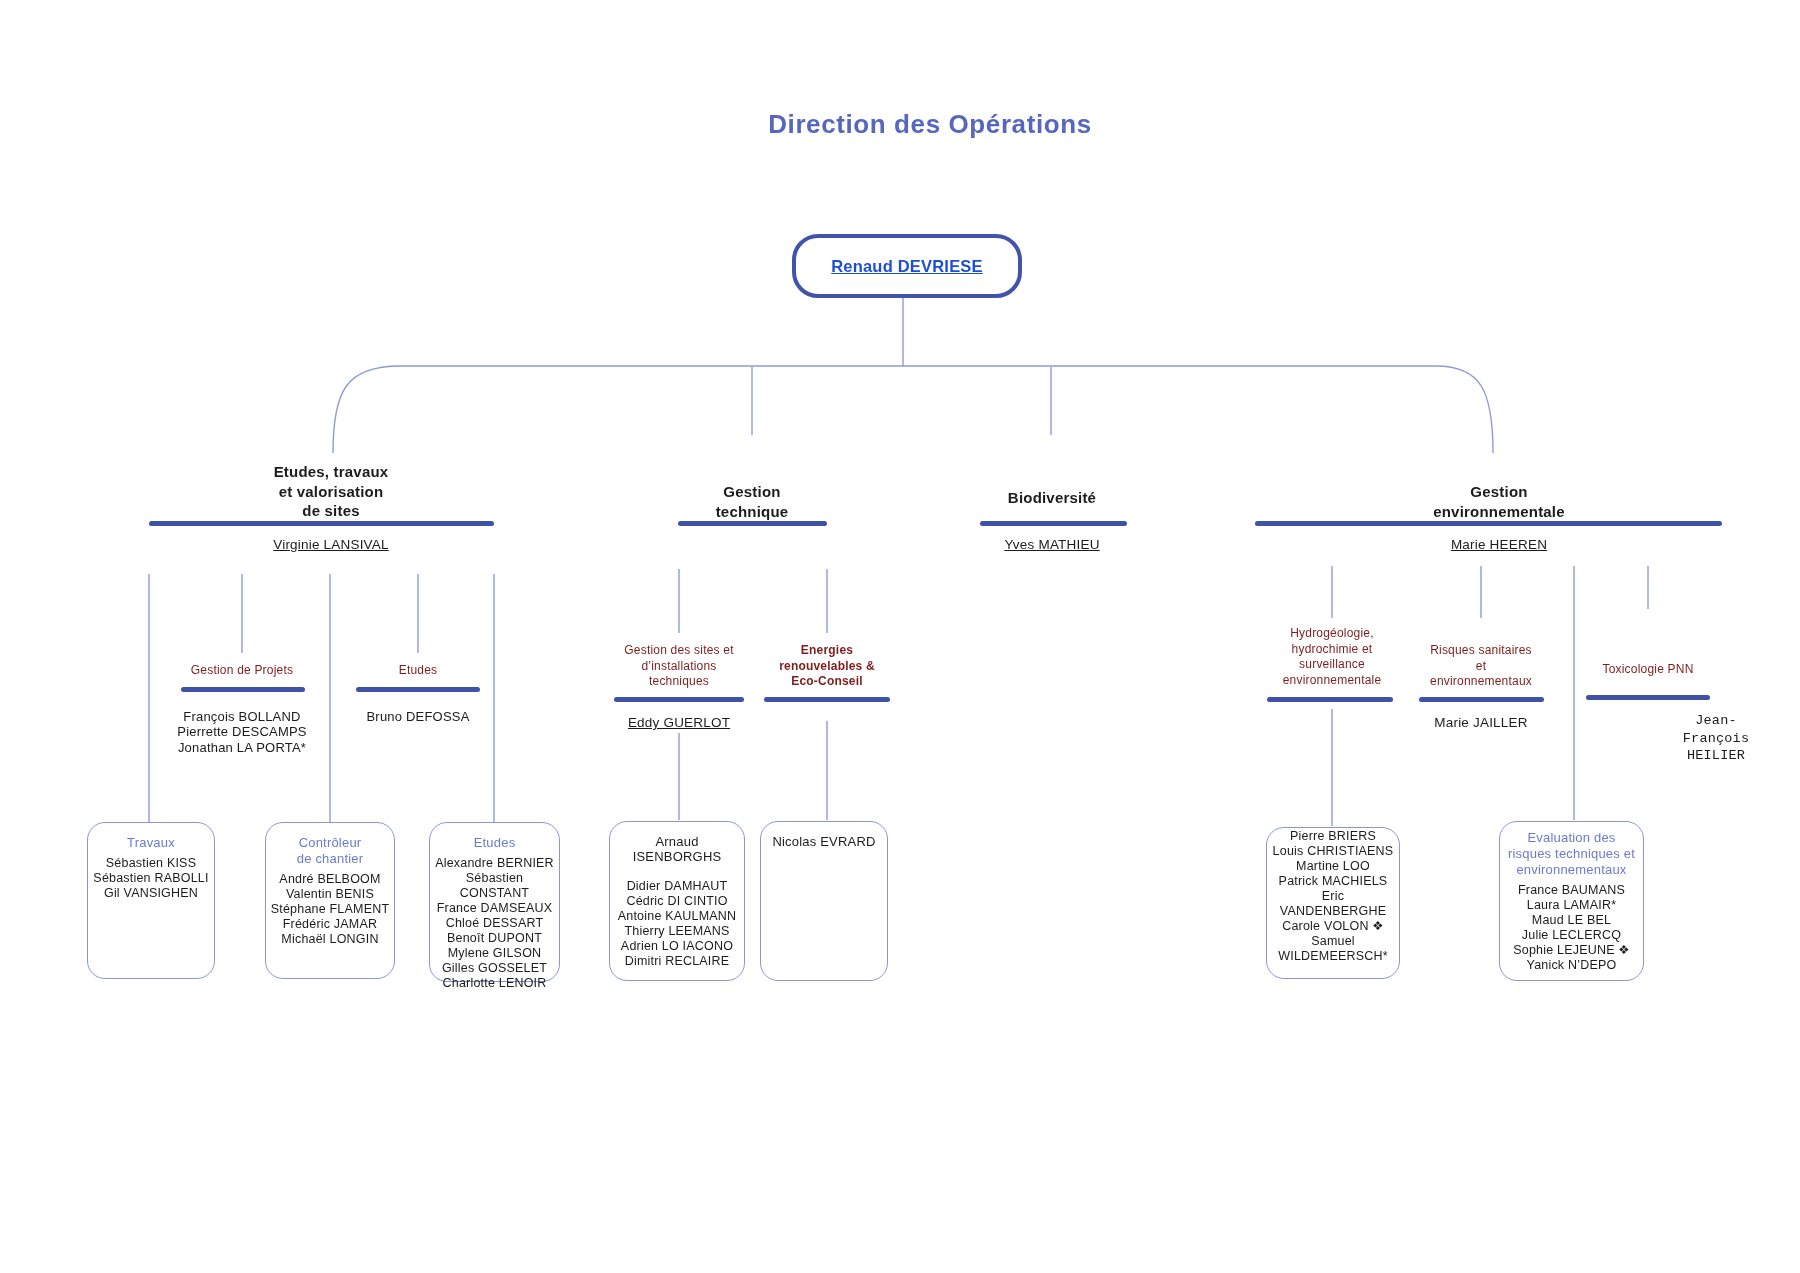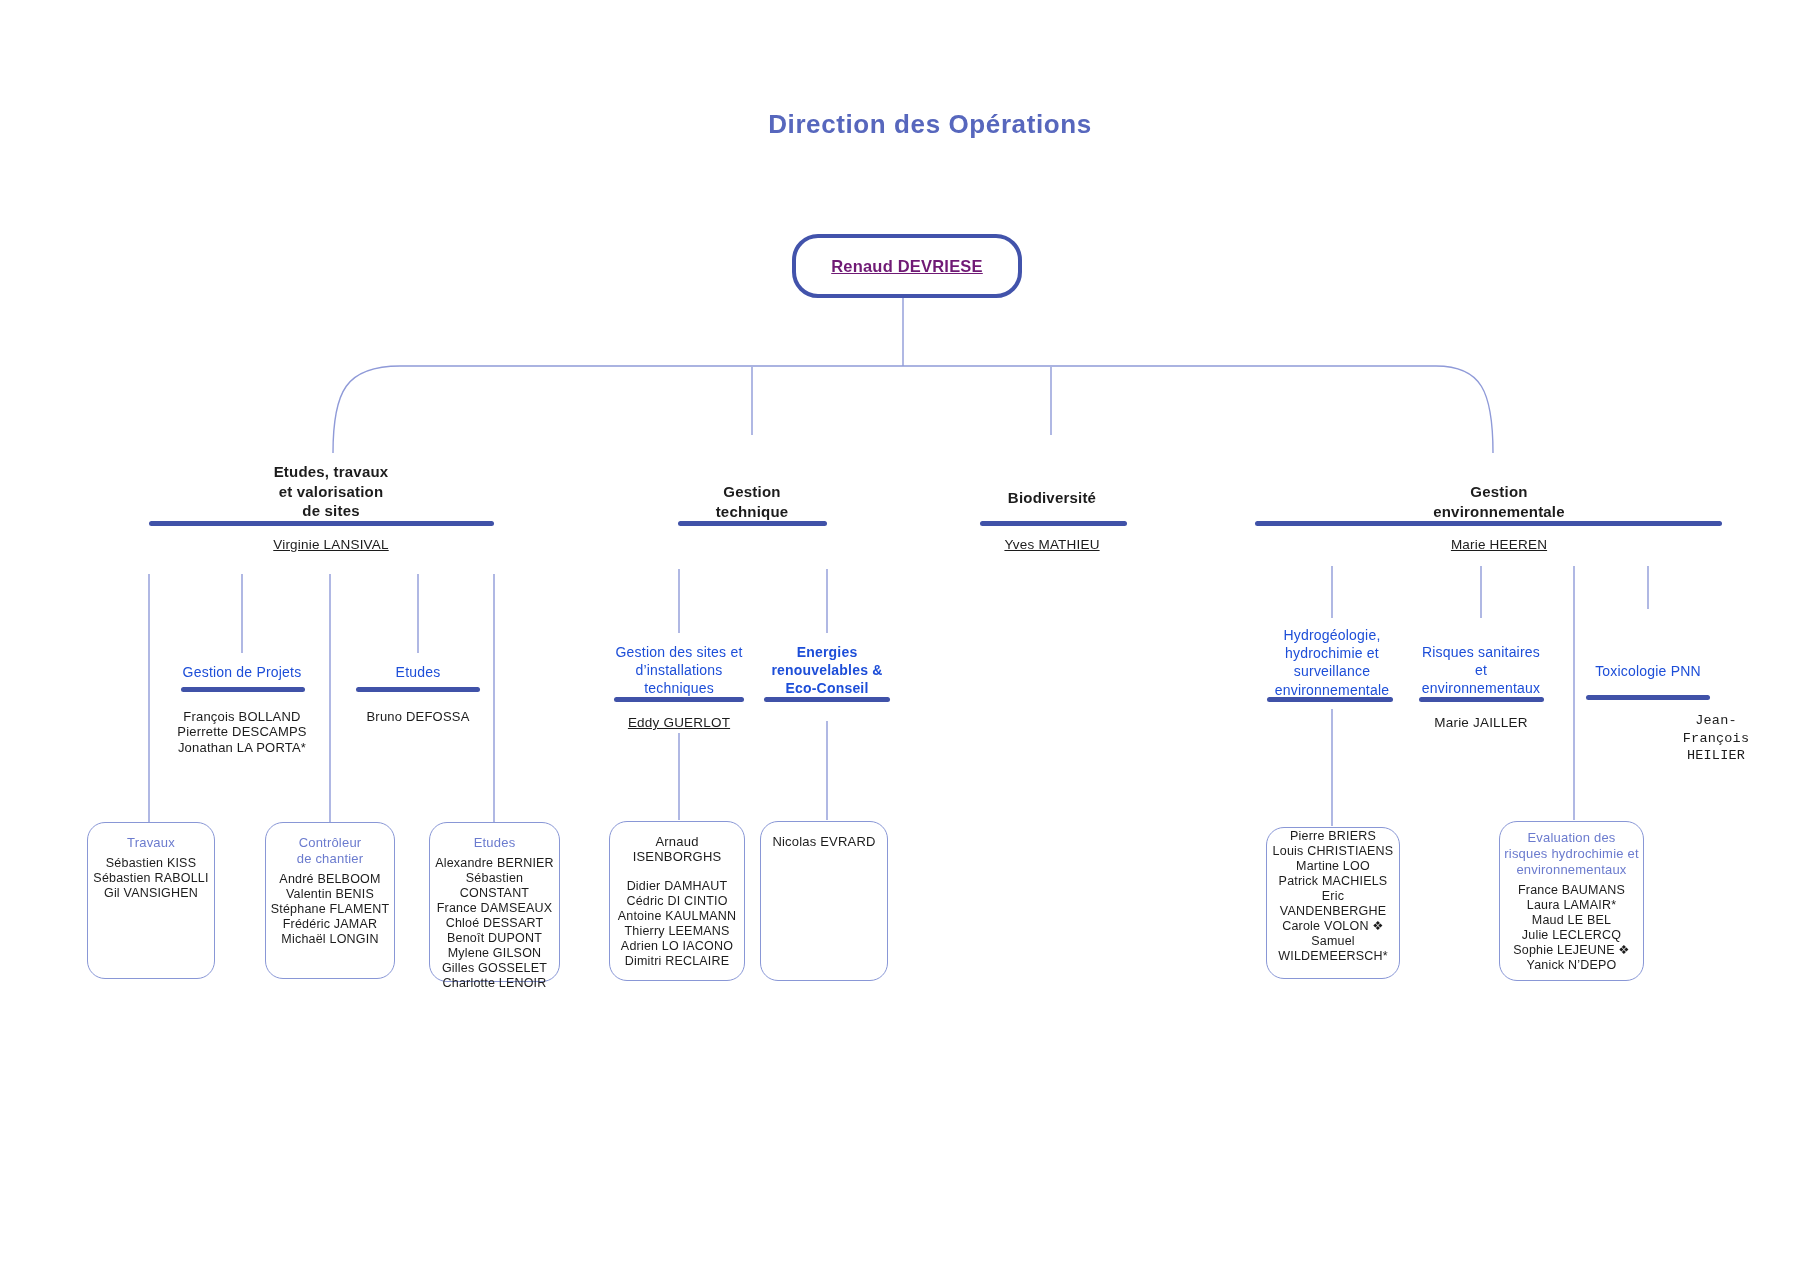--- a/index.html
+++ b/index.html
@@ -11,23 +11,23 @@
   .wires{position:absolute;left:0;top:0;}
   .wires path{stroke:#8f9ad8;stroke-width:1.4;fill:none;}
   .cx{position:absolute;transform:translateX(-50%);text-align:center;}
   .pre{white-space:pre-line;}
   .page-title{font-size:26px;font-weight:bold;color:#5767bd;letter-spacing:.6px;}
   .director-box{
     position:absolute;left:792px;top:213px;width:222px;height:56px;
     border:4px solid #4253ab;border-radius:26px;background:#fff;
     display:flex;align-items:center;justify-content:center;
   }
-  .director-box .nm{font-size:16.5px;font-weight:bold;text-decoration:underline;color:#701a75;}
+  .director-box .nm{font-size:16.5px;font-weight:bold;text-decoration:underline;color:#1d4ed8;}
   .hdr2{font-size:15px;font-weight:bold;line-height:1.3;}
-  .hdr3{font-size:14px;line-height:1.3;color:#1d4ed8;}
+  .hdr3{font-size:12px;line-height:1.3;color:#7f1d1d;}
   .person{font-size:13.5px;line-height:1.3;}
   .u{text-decoration:underline;}
   .bar{position:absolute;height:5px;background:#4052a8;border-radius:3px;}
   .ml{font-size:13px;line-height:1.18;white-space:pre-line;}
   .team-box{
     position:absolute;border:1.4px solid #8997d6;border-radius:18px;background:#fff;
     box-sizing:border-box;display:flex;flex-direction:column;align-items:center;
     padding:12px 4px 6px 4px;
   }
   .box-title{color:#6b7bce;font-size:13px;line-height:1.22;white-space:pre-line;text-align:center;margin-bottom:5px;}
@@ -176,21 +176,21 @@
 Louis CHRISTIAENS
 Martine LOO
 Patrick MACHIELS
 Eric VANDENBERGHE
 Carole VOLON ❖
 Samuel WILDEMEERSCH*</div>
   </div>
 
   <div class="team-box" style="left:1499px;top:800px;width:145px;height:160px;padding-top:8px;">
     <div class="box-title">Evaluation des
-risques hydrochimie et
+risques techniques et
 environnementaux</div>
     <div class="box-members">France BAUMANS
 Laura LAMAIR*
 Maud LE BEL
 Julie LECLERCQ
 Sophie LEJEUNE ❖
 Yanick N’DEPO</div>
   </div>
 
 </div>

